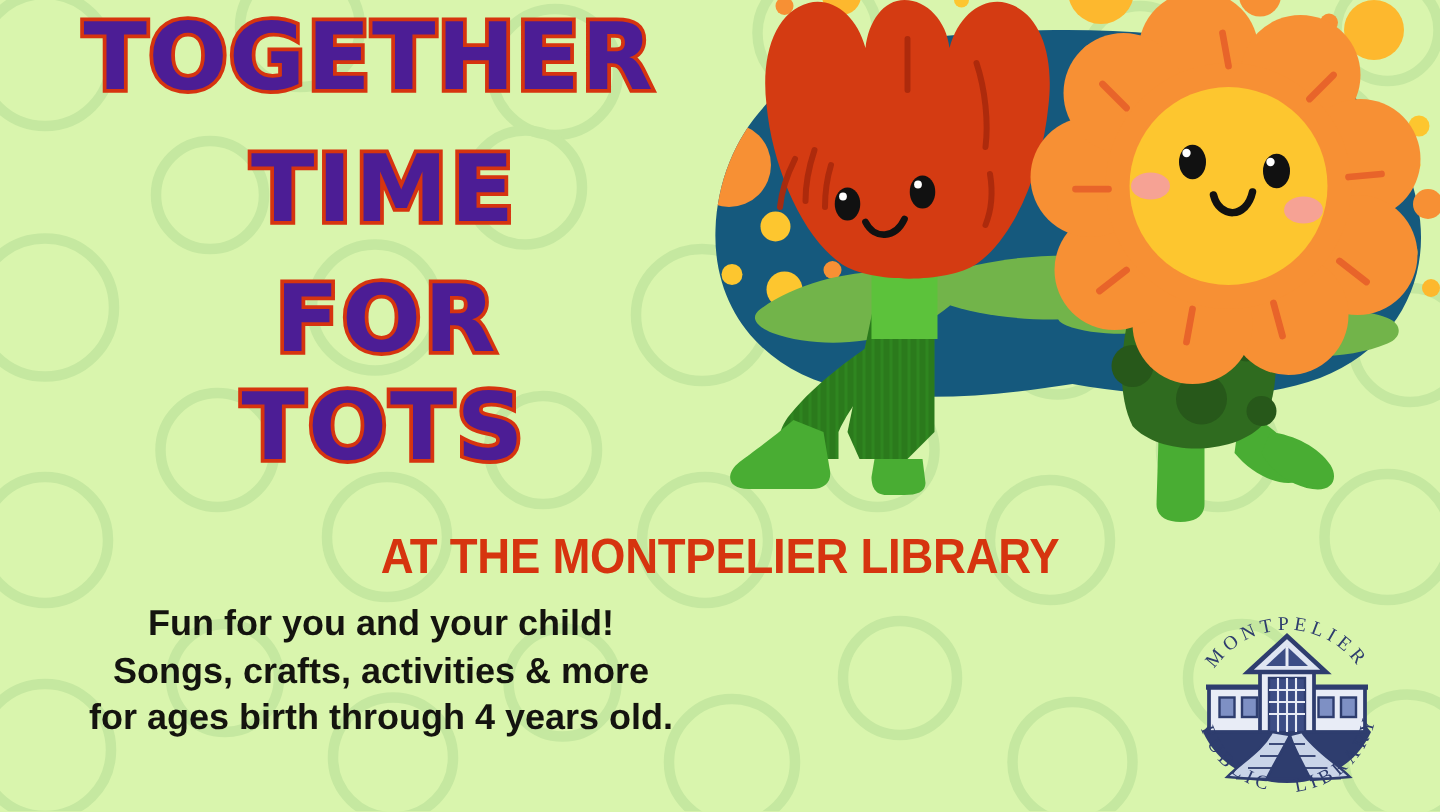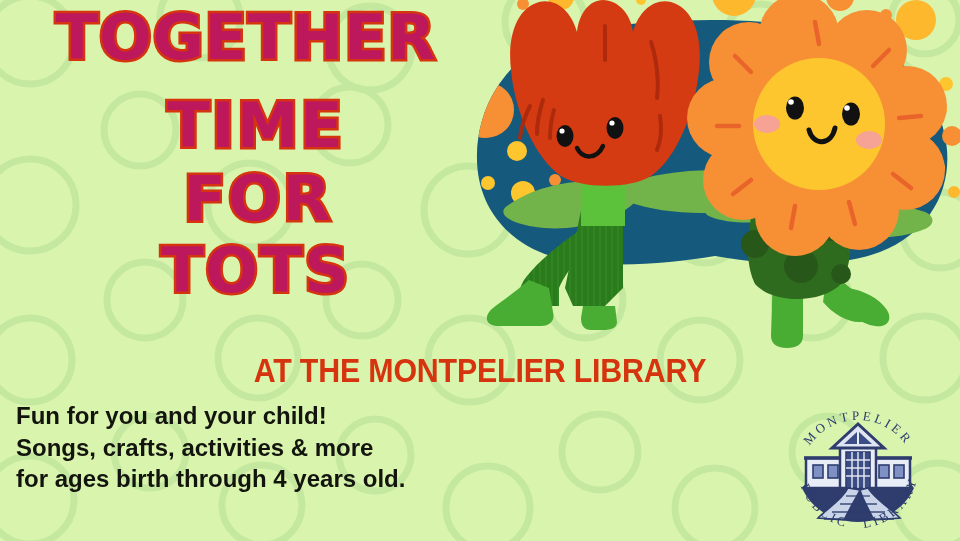--- a/index.html
+++ b/index.html
@@ -47,30 +47,30 @@
     position: absolute;
     left: 0px;
     top: 8px;
     width: 492px;
     z-index: 3;
     text-align: center;
   }
   .title-line {
     font-family: "DejaVu Sans", sans-serif;
     font-weight: bold;
-    color: #be185d;
+    color: #4c1d95;
     letter-spacing: 2px;
     line-height: 0.98;
     margin: 0;
     -webkit-text-stroke: 5px #d6340f;
     paint-order: stroke fill;
   }
   #title-line-1 { font-size: 62px; letter-spacing: 1px; }
   #title-line-2 { font-size: 62px; margin-top: 27px; padding-left: 20px; }
-  #title-line-3 { font-size: 62px; margin-top: 12px; padding-left: 24px; }
+  #title-line-3 { font-size: 62px; margin-top: 26px; padding-left: 24px; }
   #title-line-4 { font-size: 62px; margin-top: 12px; margin-left: 20px; }
 
   
   #subtitle {
     position: absolute;
     left: 0;
     top: 352px;
     width: 960px;
     text-align: center;
     z-index: 3;
@@ -79,23 +79,24 @@
     font-size: 33px;
     letter-spacing: -0.2px;
     color: #d6340f;
     transform: scaleX(0.92);
     transform-origin: 480px 0;
   }
 
   
   #body-copy {
     position: absolute;
-    left: 16px;
+    left: 4px;
     top: 400px;
     width: 500px;
+    text-align: center;
     z-index: 3;
     color: #14140f;
     font-family: "Liberation Sans", sans-serif;
     font-weight: bold;
     font-size: 24px;
     line-height: 1.32;
   }
   .body-line { display: block; white-space: nowrap; }
 
   

